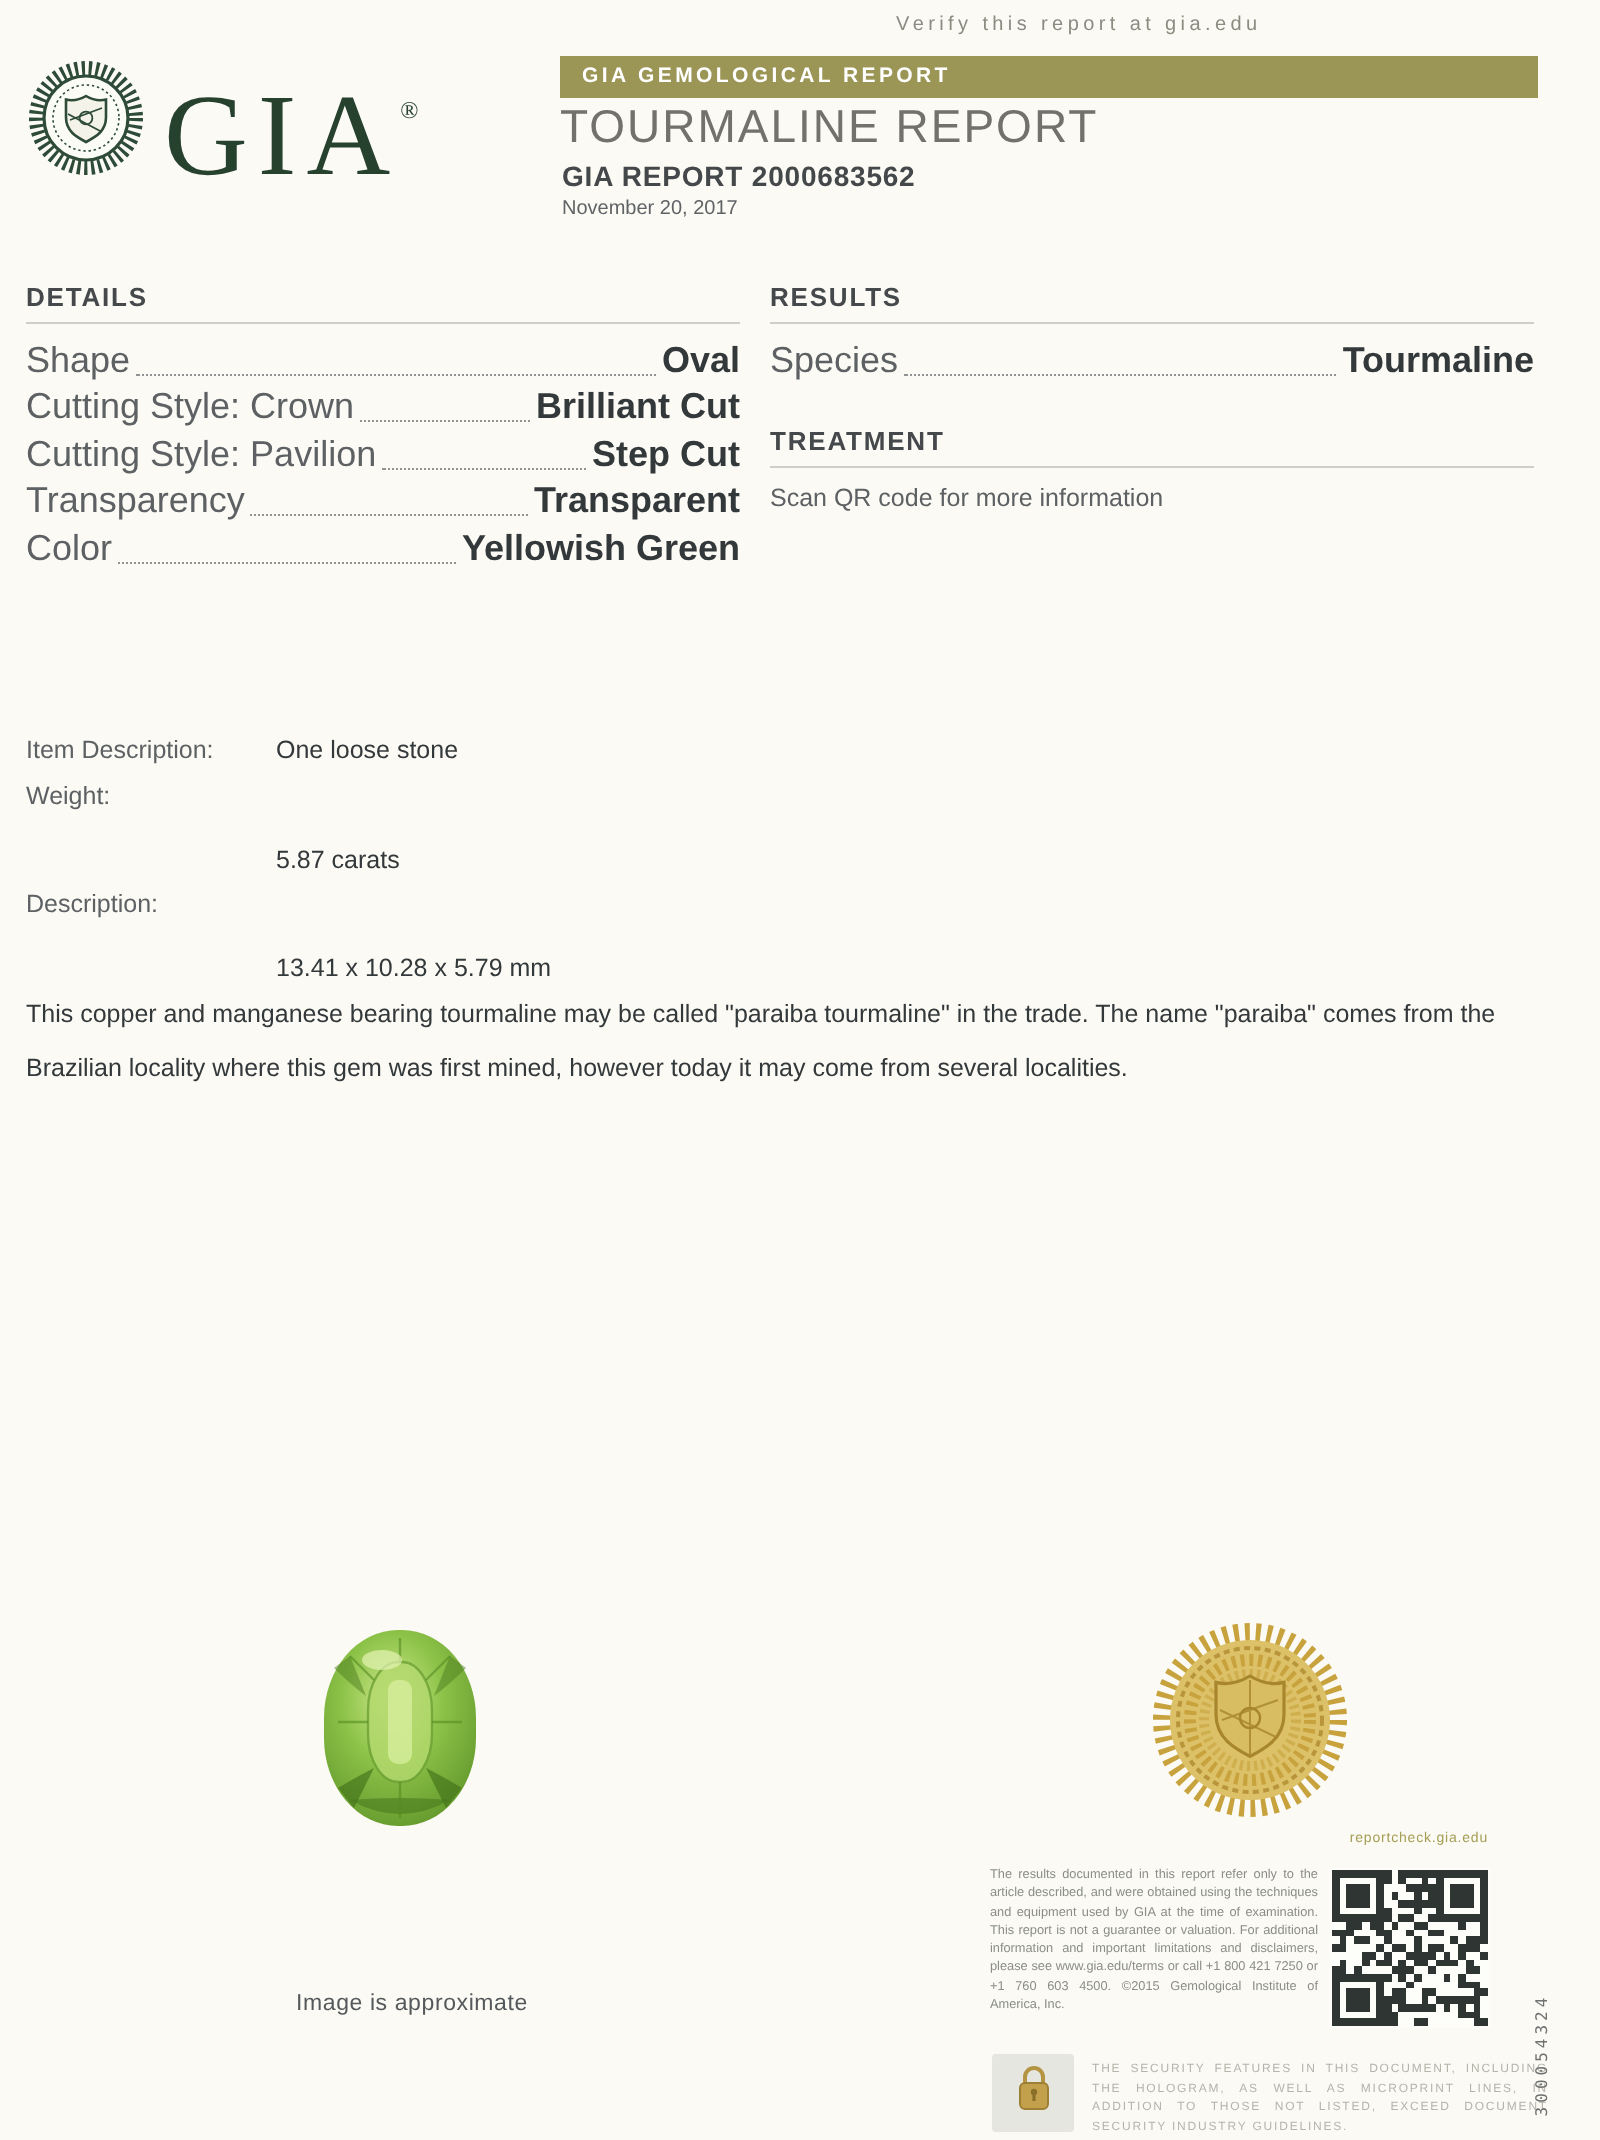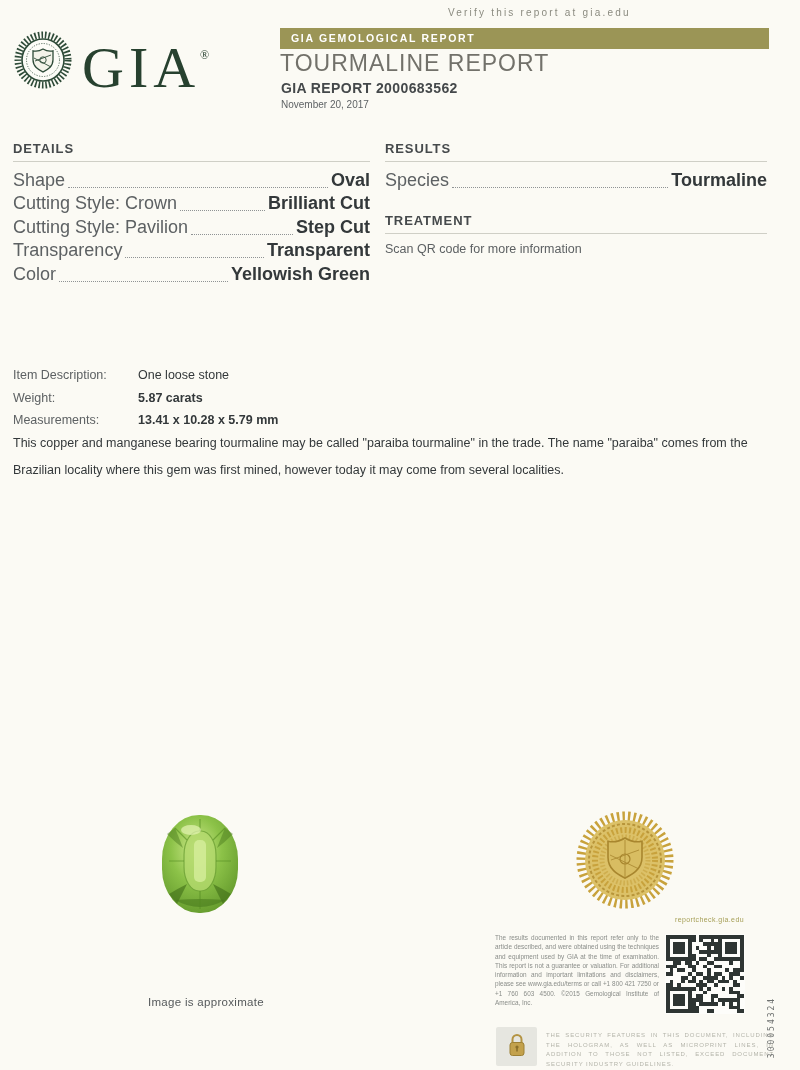--- a/index.html
+++ b/index.html
@@ -52,21 +52,21 @@
   }
   .spec-row .leader { flex:1; border-bottom:1.5px dotted #8f9394; margin:0 3px 3px; }
   .spec-row .value { font-weight:bold; color:#33383a; white-space:nowrap; }
   .treatment-note { font-size:12.5px; color:#5d6163; margin-top:8px; }
 
   
   .item-block { top:368px; left:13px; width:760px; }
   .item-row { display:flex; font-size:12.5px; line-height:14px; margin-bottom:8.5px; }
   .item-label { width:125px; color:#5d6163; flex:0 0 125px; }
   .item-value { color:#33383a; }
-  .item-value.bold { font-weight:bold; }
+  .item-value.bold { font-weight:normal;margin-top:32px; }
   .comments-row { margin-top:1px; }
   .comments-text { line-height:27px; color:#33383a; margin-top:-6px; }
 
   
   .gem { top:814px; left:161px; }
   .gem-caption { top:996px; left:148px; font-size:11.5px; color:#55595b; letter-spacing:0.3px; }
   .seal { top:810px; left:575px; }
   .reportcheck { top:916px; left:600px; width:144px; text-align:right;
     font-size:7px; color:#a59e55; letter-spacing:0.4px; }
   .disclaimer {
@@ -164,21 +164,21 @@
 <div class="abs item-block">
   <div class="item-row">
     <span class="item-label">Item Description:</span>
     <span class="item-value">One loose stone</span>
   </div>
   <div class="item-row">
     <span class="item-label">Weight:</span>
     <span class="item-value bold">5.87 carats</span>
   </div>
   <div class="item-row">
-    <span class="item-label">Measurements:</span>
+    <span class="item-label">Description:</span>
     <span class="item-value bold">13.41 x 10.28 x 5.79 mm</span>
   </div>
   <div class="item-row comments-row">
     <span class="item-value comments-text">This copper and manganese bearing tourmaline may be called "paraiba tourmaline" in the trade. The name "paraiba" comes from the Brazilian locality where this gem was first mined, however today it may come from several localities.</span>
   </div>
 </div>
 
 <div class="abs gem">
   <svg width="78" height="100" viewBox="0 0 78 100">
     <defs>

